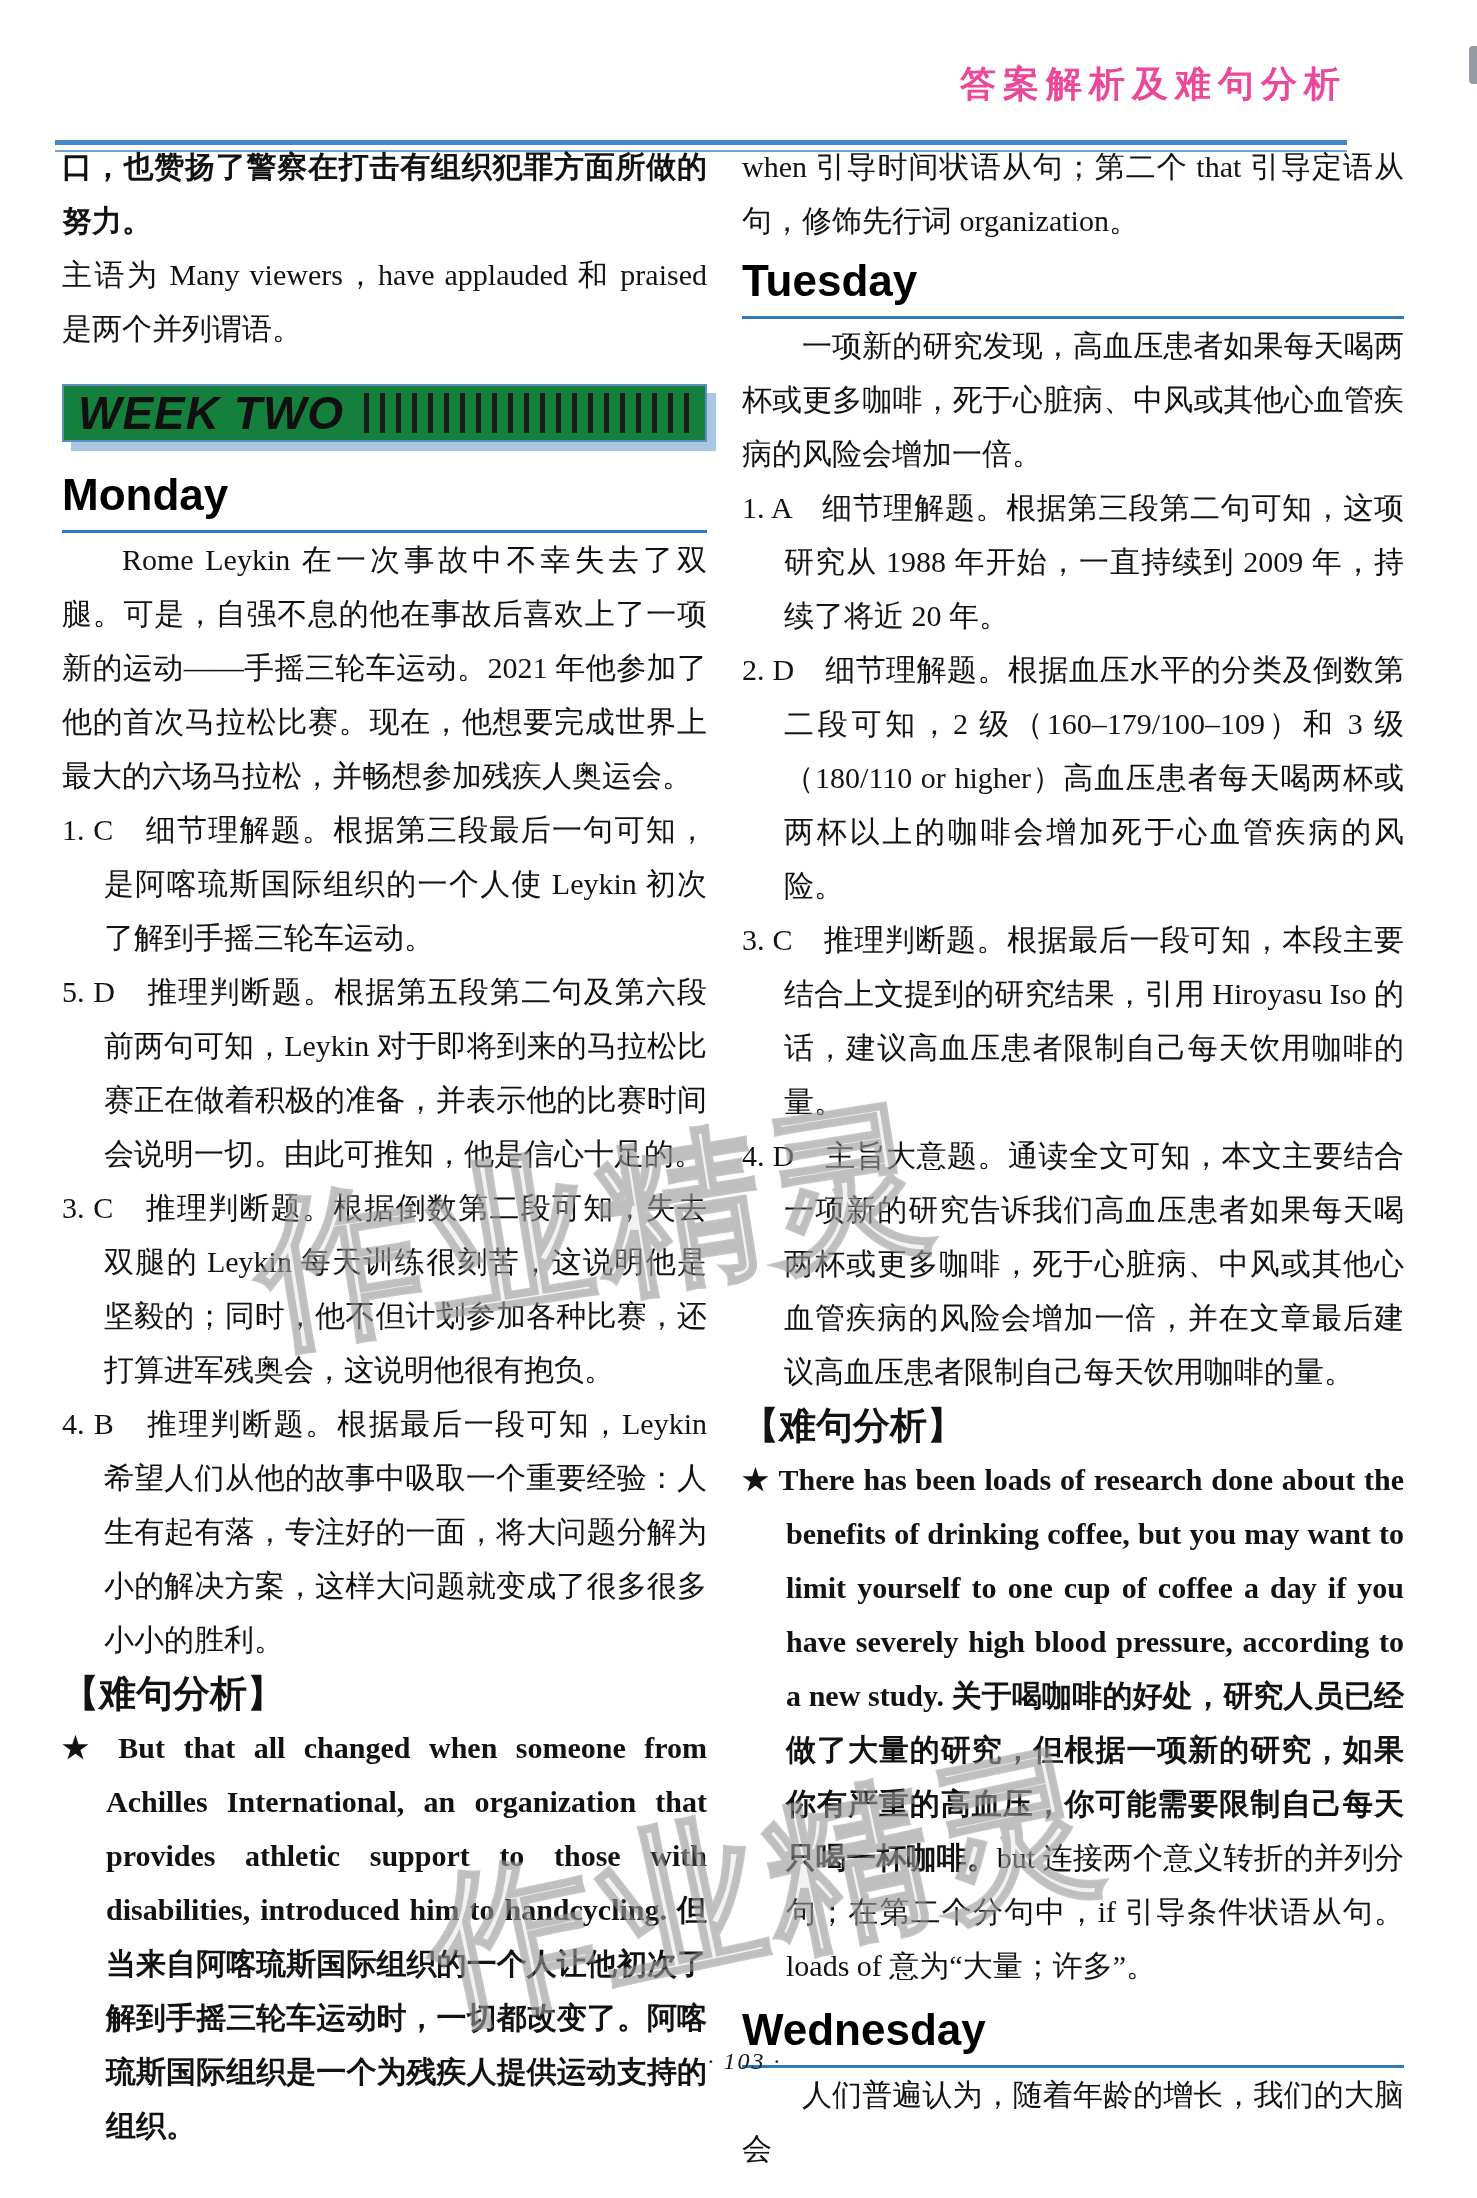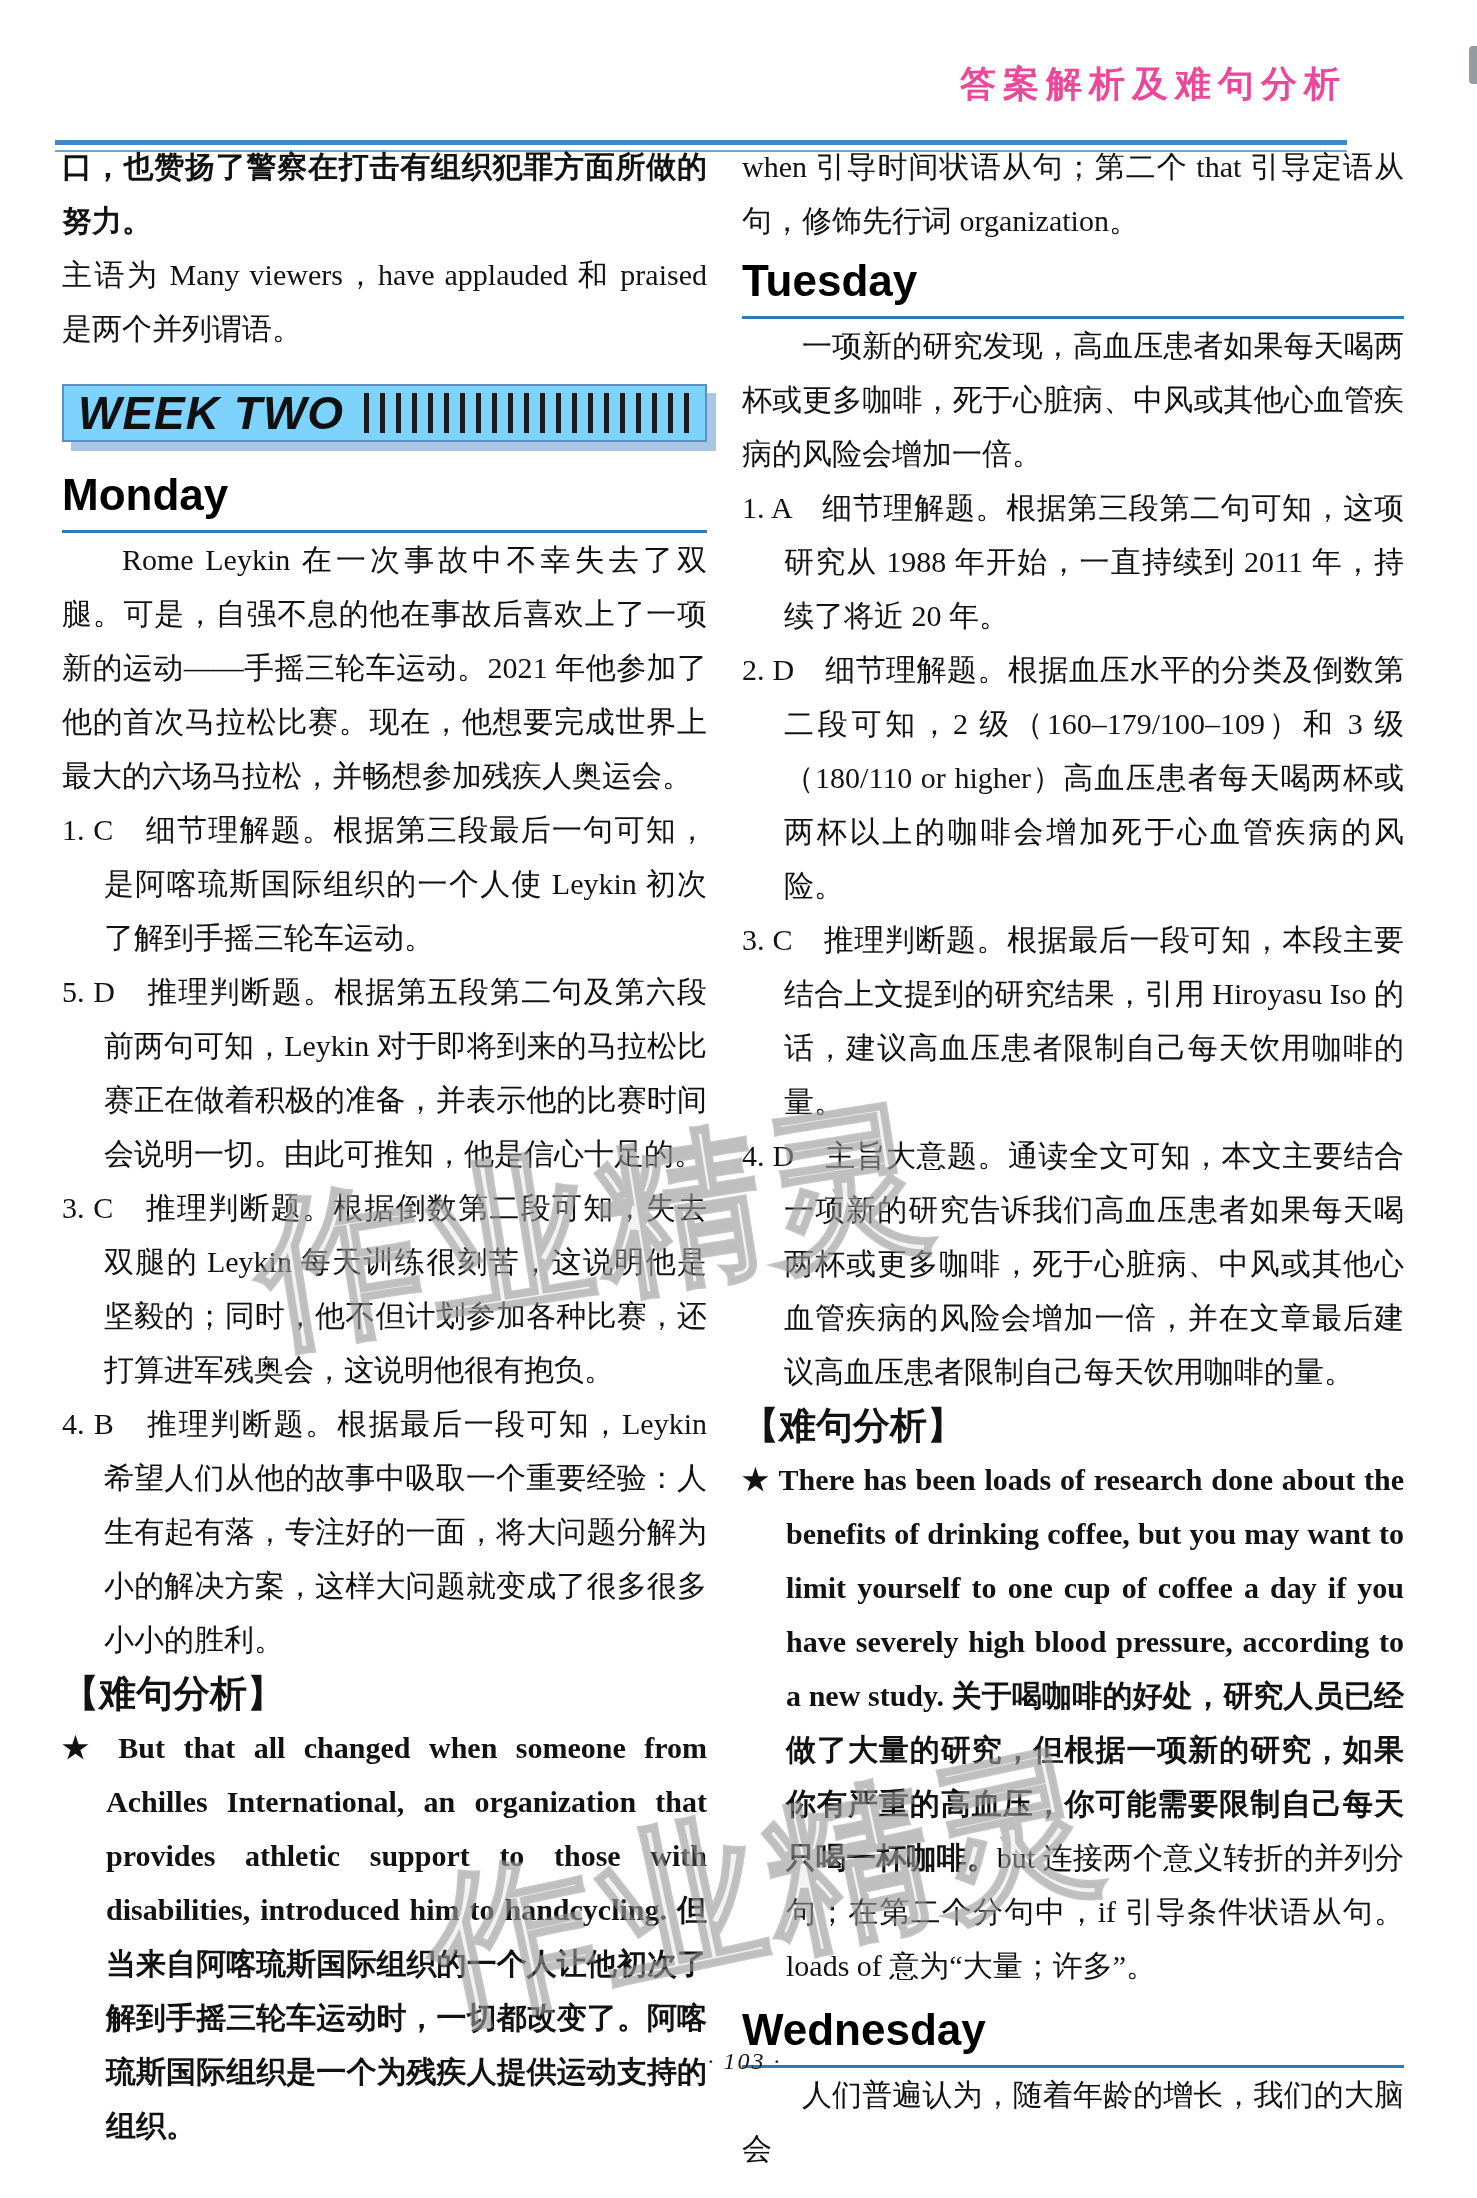--- a/index.html
+++ b/index.html
@@ -30,21 +30,21 @@
     text-align:justify;text-justify:inter-character;
   }
   .col p{margin:0;}
   .left-col{left:62px;width:645px;}
   .right-col{left:742px;width:662px;}
 
   .bold-zh{font-weight:bold;}
 
   
   .week-banner{
-    margin-top:28px;height:54px;border:2px solid #5a8fc0;background:#7dd3fc;
+    margin-top:28px;height:54px;border:2px solid #5a8fc0;background:#15803d;
     display:flex;align-items:center;padding:0 14px 0 14px;
     box-shadow:9px 9px 0 #a9c7e2;
   }
   .week-banner .label{
     font-family:"Liberation Sans","DejaVu Sans",sans-serif;
     font-style:italic;font-weight:900;font-size:46px;line-height:46px;
     letter-spacing:1px;color:#101010;white-space:nowrap;
   }
   .week-banner .stripes{
     flex:1;height:40px;margin-left:20px;
@@ -118,21 +118,21 @@
 </div>
 
 <div class="col right-col">
 
   <p>when 引导时间状语从句；第二个 that 引导定语从句，修饰先行词 organization。</p>
 
   <div class="day-header mt10">Tuesday</div>
 
   <p class="intro mt16">一项新的研究发现，高血压患者如果每天喝两杯或更多咖啡，死于心脏病、中风或其他心血管疾病的风险会增加一倍。</p>
 
-  <p class="item mt8">1. A　细节理解题。根据第三段第二句可知，这项研究从 1988 年开始，一直持续到 2011 年，持续了将近 20 年。</p>
+  <p class="item mt8">1. A　细节理解题。根据第三段第二句可知，这项研究从 1988 年开始，一直持续到 2009 年，持续了将近 20 年。</p>
   <p class="item">2. D　细节理解题。根据血压水平的分类及倒数第二段可知，2 级（160–179/100–109）和 3 级（180/110 or higher）高血压患者每天喝两杯或两杯以上的咖啡会增加死于心血管疾病的风险。</p>
   <p class="item">3. C　推理判断题。根据最后一段可知，本段主要结合上文提到的研究结果，引用 Hiroyasu Iso 的话，建议高血压患者限制自己每天饮用咖啡的量。</p>
   <p class="item">4. D　主旨大意题。通读全文可知，本文主要结合一项新的研究告诉我们高血压患者如果每天喝两杯或更多咖啡，死于心脏病、中风或其他心血管疾病的风险会增加一倍，并在文章最后建议高血压患者限制自己每天饮用咖啡的量。</p>
 
   <p class="analysis-header mt8">【难句分析】</p>
 
   <p class="sentence mt6"><span class="en">★</span><span class="en"> </span><span class="en">There has been loads of research done about the benefits of drinking coffee, but you may want to limit yourself to one cup of coffee a day if you have severely high blood pressure, according to a new study. </span><span class="bold-zh">关于喝咖啡的好处，研究人员已经做了大量的研究，但根据一项新的研究，如果你有严重的高血压，你可能需要限制自己每天只喝一杯咖啡。</span><span>but 连接两个意义转折的并列分句；在第二个分句中，if 引导条件状语从句。loads of 意为“大量；许多”。</span></p>
 
   <div class="day-header mt14">Wednesday</div>
 

